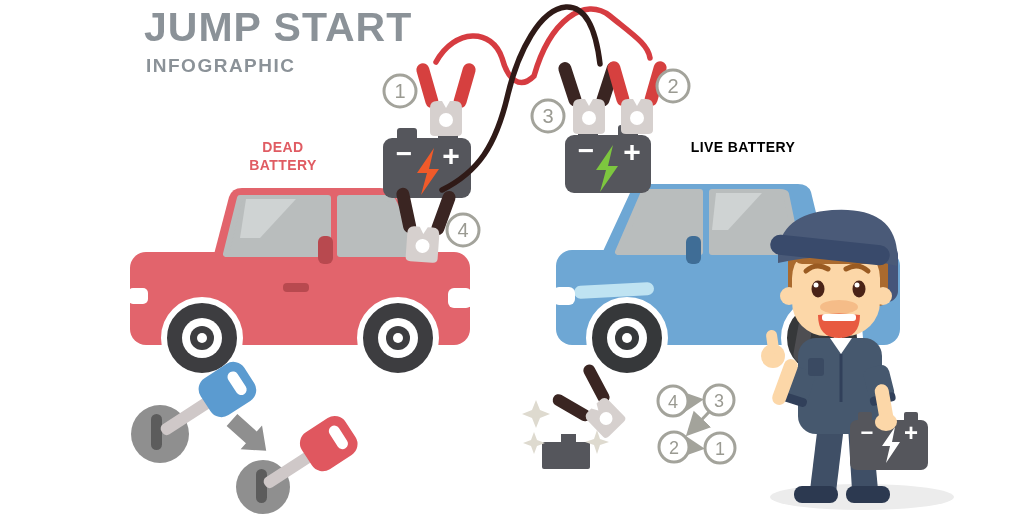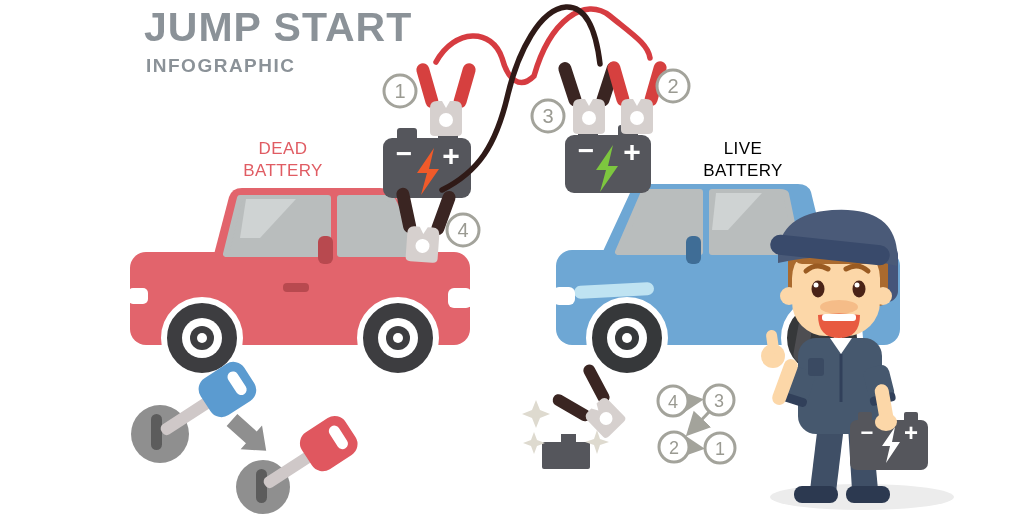--- a/index.html
+++ b/index.html
@@ -9,21 +9,21 @@
   }
   .art{position:absolute;left:0;top:0;}
   .txt{position:absolute;}
   .title{
     left:144px;top:4px;font-size:41px;font-weight:bold;color:#8b9298;letter-spacing:1px;
   }
   .subtitle{
     left:146px;top:55px;font-size:19px;font-weight:bold;color:#8b9298;letter-spacing:1.5px;
   }
   .batt-label{
-    width:110px;text-align:center;font-size:17px;font-weight:normal;line-height:1.3;
+    width:110px;text-align:center;font-size:14px;font-weight:bold;line-height:1.3;
     letter-spacing:.4px;
   }
   .dead{left:228px;top:138px;color:#e05c63;}
   .live{left:688px;top:138px;color:#000000;}
   svg text{font-family:"Liberation Sans",sans-serif;}
   .badge-num{fill:#9a9a92;font-size:20px;}
   .seq-num{fill:#9a9a92;font-size:18px;}
   .sign{fill:#ffffff;font-weight:bold;}
 </style>
 </head>

